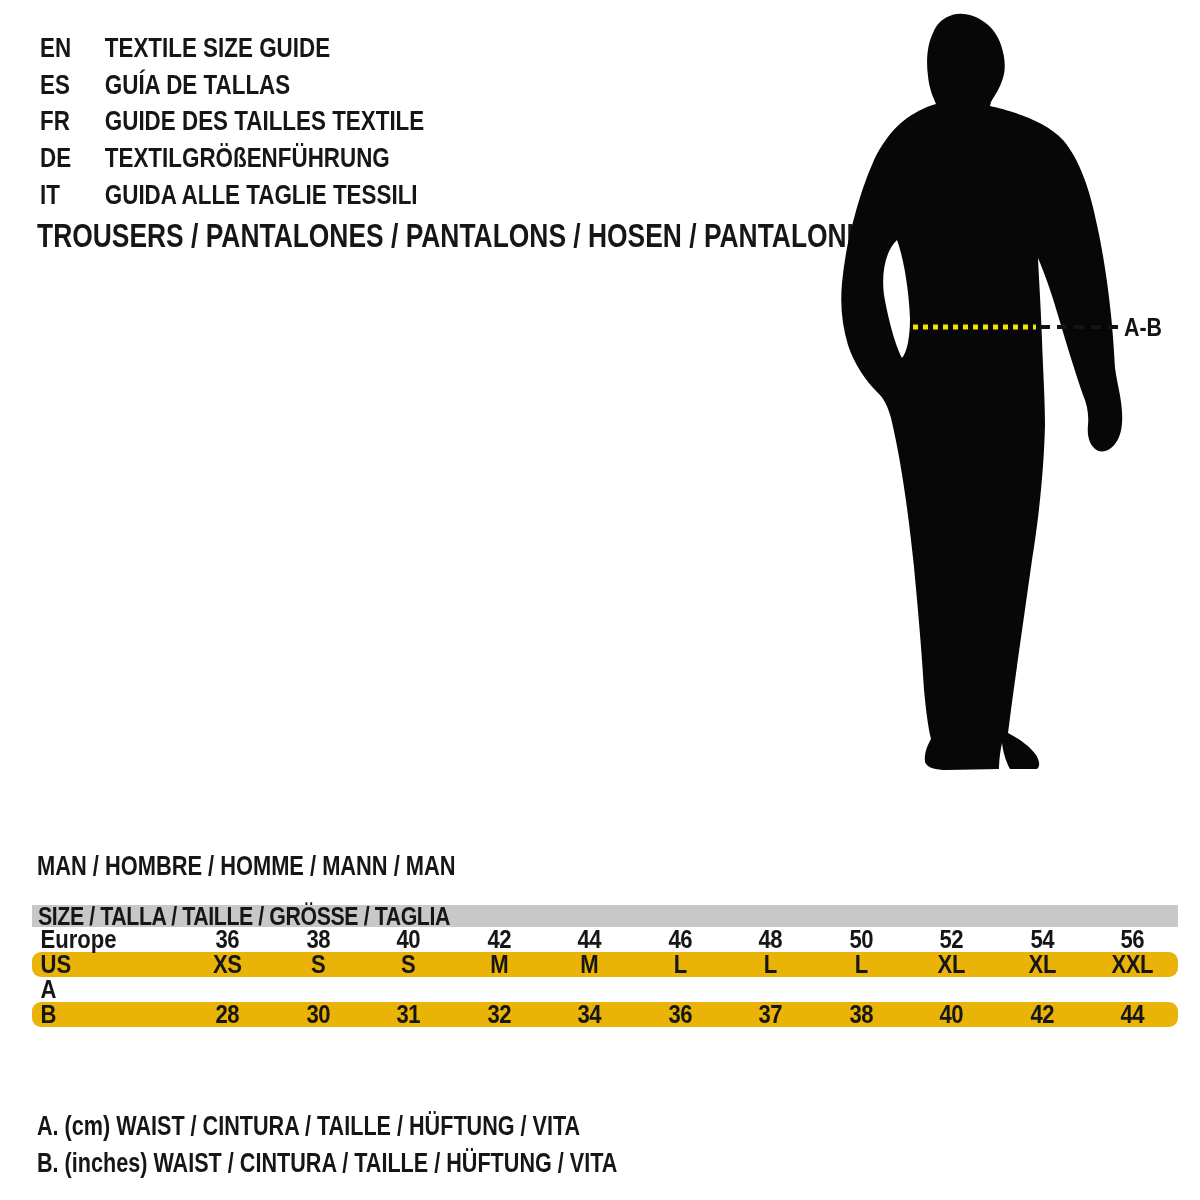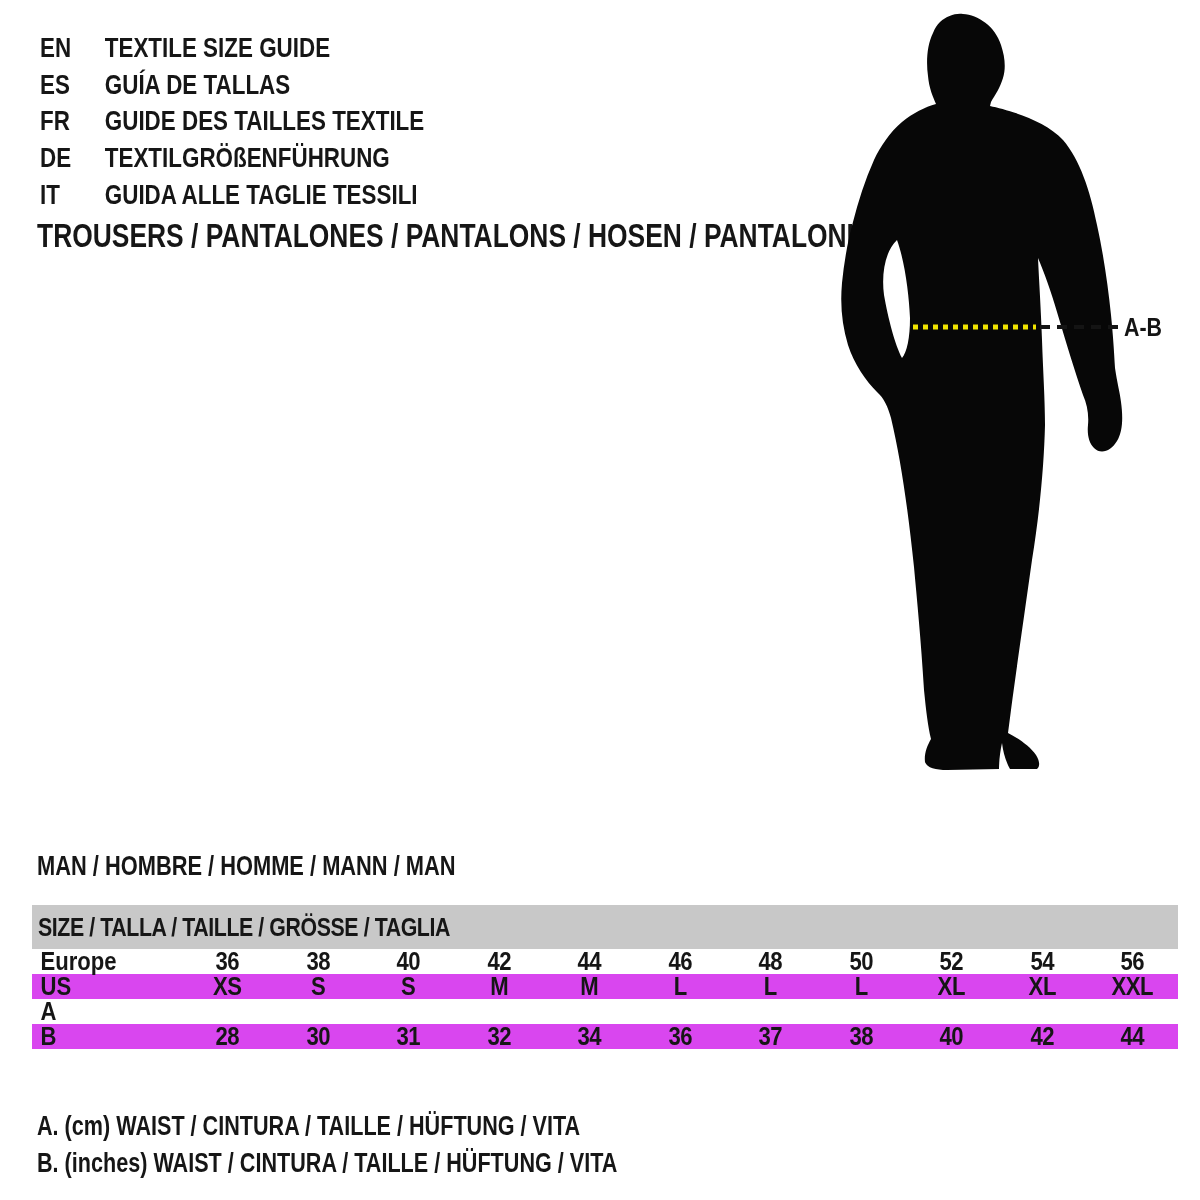--- a/index.html
+++ b/index.html
@@ -20,29 +20,29 @@
   
   .figure-svg { position:absolute; left:0; top:0; width:1200px; height:800px; }
   
   .section-title {
     position:absolute; left:37px; top:851px; font-size:28px; line-height:30px;
     transform:scaleX(0.78); transform-origin:0 0; white-space:nowrap;
   }
   
   .size-table { position:absolute; left:32px; top:905px; width:1146px; }
   .t-header {
-    height:44px; background:#c8c8c8; display:flex; align-items:center;
+    height:22px; background:#c8c8c8; display:flex; align-items:center;
     padding-left:6px; box-sizing:border-box;
   }
   .t-header-label {
     font-size:26px; letter-spacing:-0.5px; white-space:nowrap;
     transform:scaleX(0.82); transform-origin:0 50%;
   }
   .t-row { display:flex; height:25px; align-items:center; }
-  .t-row.zebra { background:#d946ef; }
+  .t-row.zebra { background:#eab308;border-radius:9px; }
   .t-label {
     width:150px; flex:0 0 150px; padding-left:10px; box-sizing:border-box;
     font-size:26px; transform:scaleX(0.85); transform-origin:0 50%; white-space:nowrap;
   }
   .t-cells { flex:1; display:flex;justify-content:flex-end; }
   .cell {
     flex:1; text-align:center; font-size:26px; letter-spacing:-0.5px;
     transform:scaleX(0.85); white-space:nowrap;
   }
   

